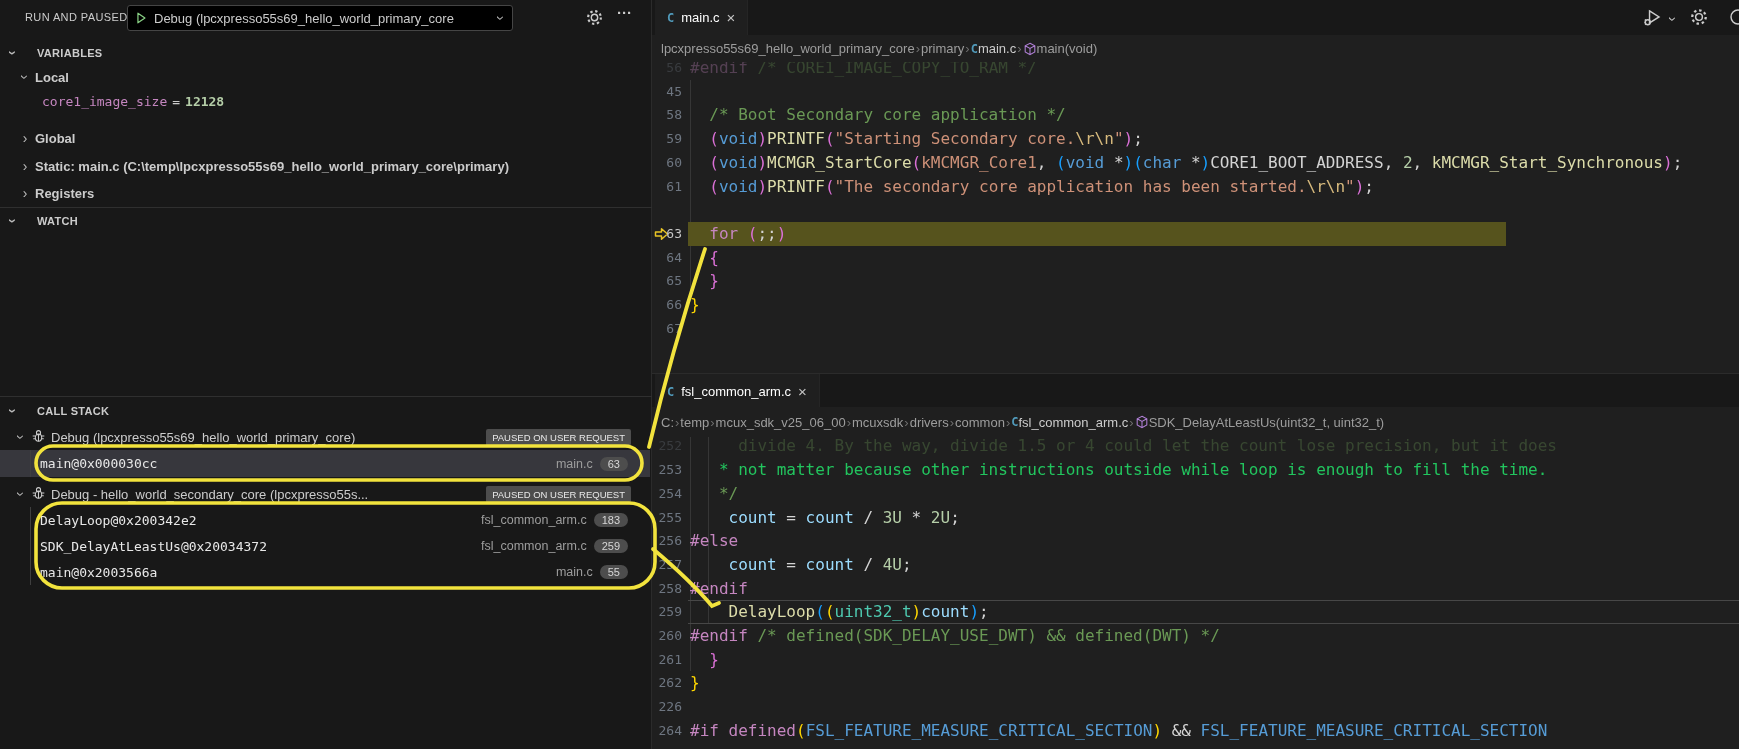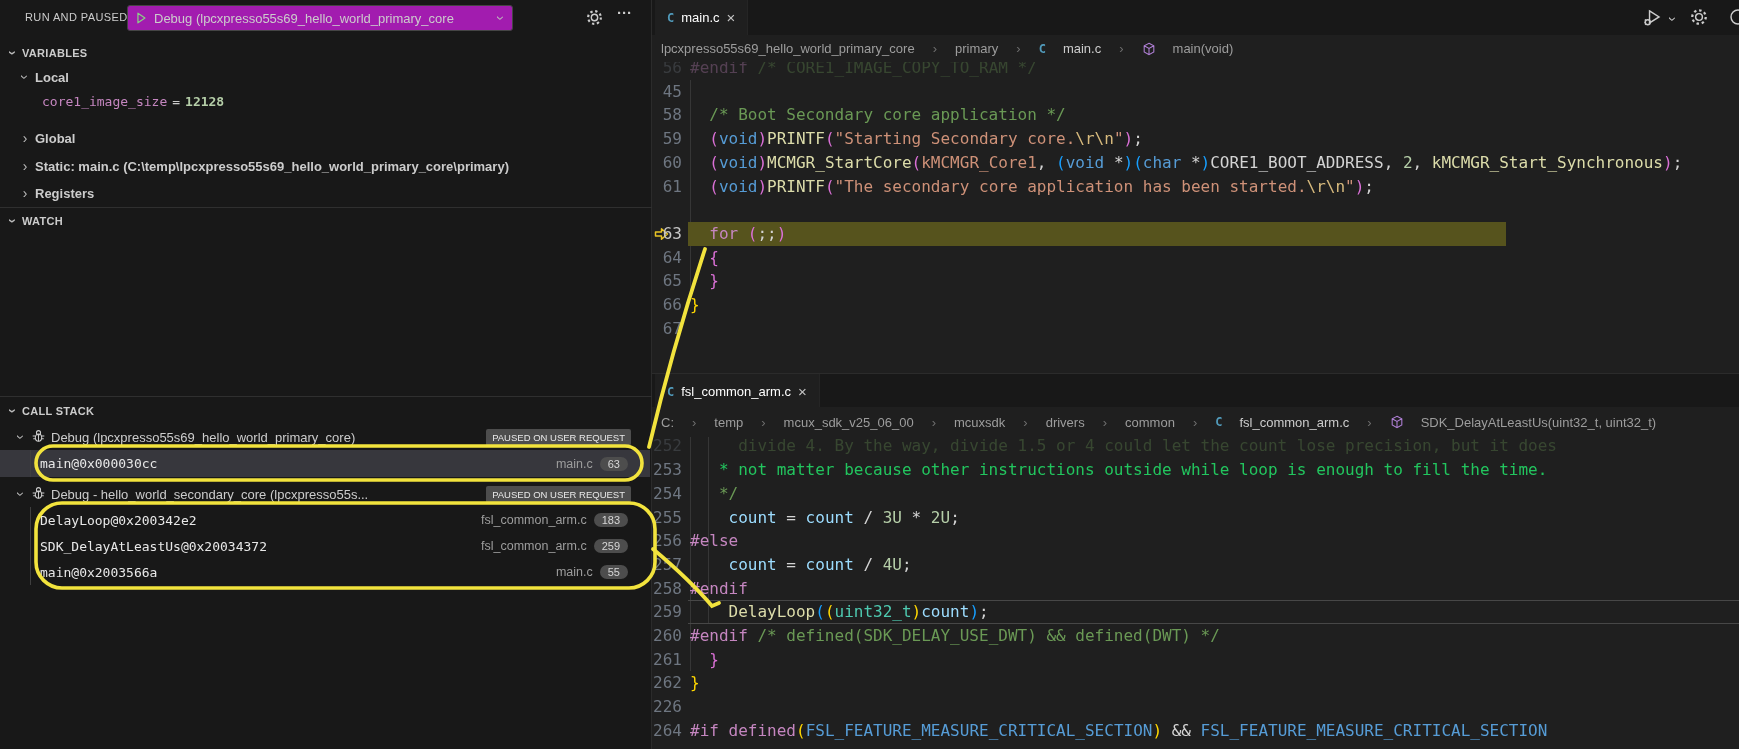--- a/index.html
+++ b/index.html
@@ -4,29 +4,29 @@
 <style>
   * { margin:0; padding:0; box-sizing:border-box; }
   html,body { width:1739px; height:749px; overflow:hidden; background:#1f1f1f;
     font-family:"Liberation Sans", sans-serif; color:#cccccc; }
 
   
   #sidebar { position:absolute; left:0; top:0; width:652px; height:749px;
     background:#181818; border-right:1px solid #2b2b2b; }
   #panel-title { position:absolute; left:25px; top:11px; font-size:11px; letter-spacing:.4px; color:#cccccc; }
   #config-dropdown { position:absolute; left:127px; top:5px; width:386px; height:26px;
-    background:#a21caf; border:1px solid #454545; border-radius:3px;
+    background:#000000; border:1px solid #454545; border-radius:3px;
     display:flex; align-items:center; padding:0 6px; cursor:pointer; }
   #config-dropdown .lbl { font-size:13px; color:#cccccc; white-space:nowrap; overflow:hidden; flex:1; }
   .chev { display:inline-block; font-size:14px; color:#bbbbbb; transform:rotate(90deg); line-height:1; width:10px; text-align:center; }
   .chev.collapsed { transform:none; }
   .toolbar-icon { position:absolute; top:9px; color:#cccccc; }
 
   .section-divider { position:absolute; left:0; width:652px; height:1px; background:#2f2f2f; }
-  .section-header { position:absolute; left:8px; height:18px; display:flex; align-items:center; gap:4px;
+  .section-header { position:absolute; left:8px; height:18px; display:flex; align-items:center; gap:19px;
     font-size:11px; font-weight:bold; color:#cccccc; letter-spacing:.3px; }
   .tree-row { position:absolute; display:flex; align-items:center; gap:5px; font-size:13px; color:#cccccc; height:24px; }
   .tree-row .bold { font-weight:bold; }
   #var-row { font-family:"DejaVu Sans Mono", monospace; font-size:13px; }
   #var-row .vname { color:#c586c0; }
   #var-row .veq { color:#cccccc; }
   #var-row .vval { color:#b5cea8; font-weight:bold; }
 
   .cs-thread { position:absolute; left:16px; right:0; height:26px; display:flex; align-items:center; gap:5px; font-size:13px; }
   .cs-thread .t-label { white-space:nowrap; overflow:hidden; }
@@ -41,30 +41,30 @@
   .tree-guide { position:absolute; left:30px; width:1px; background:#3f3f3f; }
 
   
   #editor-area { position:absolute; left:652px; top:0; width:1087px; height:749px; background:#1f1f1f; }
   .tab-bar { position:absolute; left:0; right:0; height:35px; background:#181818; }
   .tab { position:absolute; left:3px; top:0; height:35px; background:#1f1f1f;
     display:flex; align-items:center; gap:7px; padding:0 12px; cursor:pointer; border-right:1px solid #252525; }
   .tab .tab-label { font-size:13px; color:#ffffff; white-space:nowrap; }
   .c-icon { font-family:"DejaVu Sans Mono", monospace; font-weight:bold; font-size:12px; color:#519aba; }
   .close-x { color:#c5c5c5; font-size:15px; line-height:1; }
-  .breadcrumbs { position:absolute; left:0; right:0; display:flex; align-items:center; gap:17px;
+  .breadcrumbs { position:absolute; left:0; right:0; display:flex; align-items:center; gap:0;
     padding-left:9px; background:#1f1f1f; font-size:13px; color:#9d9d9d; z-index:5; }
   .bc-sep { color:#6e6e6e; font-size:13px; margin:0 1px; }
   .bc-item { white-space:nowrap; cursor:pointer; }
   .bc-item.bright { color:#cccccc; }
 
   .code-region { position:absolute; left:0; right:0; overflow:hidden; background:#1f1f1f; }
   .code-line { position:absolute; left:0; right:0; height:23.7px; font-family:"DejaVu Sans Mono", monospace; }
   .code-line .ln { position:absolute; left:0; top:0; width:30px; height:23.7px; line-height:23.7px;
-    text-align:right; font-size:16px; color:#6e7681; }
+    text-align:right; font-size:13px; color:#6e7681; }
   .code-line .ln.active { color:#c6c6c6; }
   .code-line .lt { position:absolute; left:38px; top:0; height:23.7px; line-height:23.7px;
     font-size:16px; white-space:pre; }
   .code-line.faded { opacity:.32; }
   .stack-hl { position:absolute; left:36px; width:818px; top:0; bottom:0; background:#56531d; }
   .cur-line { position:absolute; left:36px; right:0; top:0; bottom:0;
     border-top:1px solid #474747; border-bottom:1px solid #474747; }
   .dbg-arrow { position:absolute; left:2px; top:5px; }
   .indent-guide { position:absolute; width:1px; background:#363636; }
 

